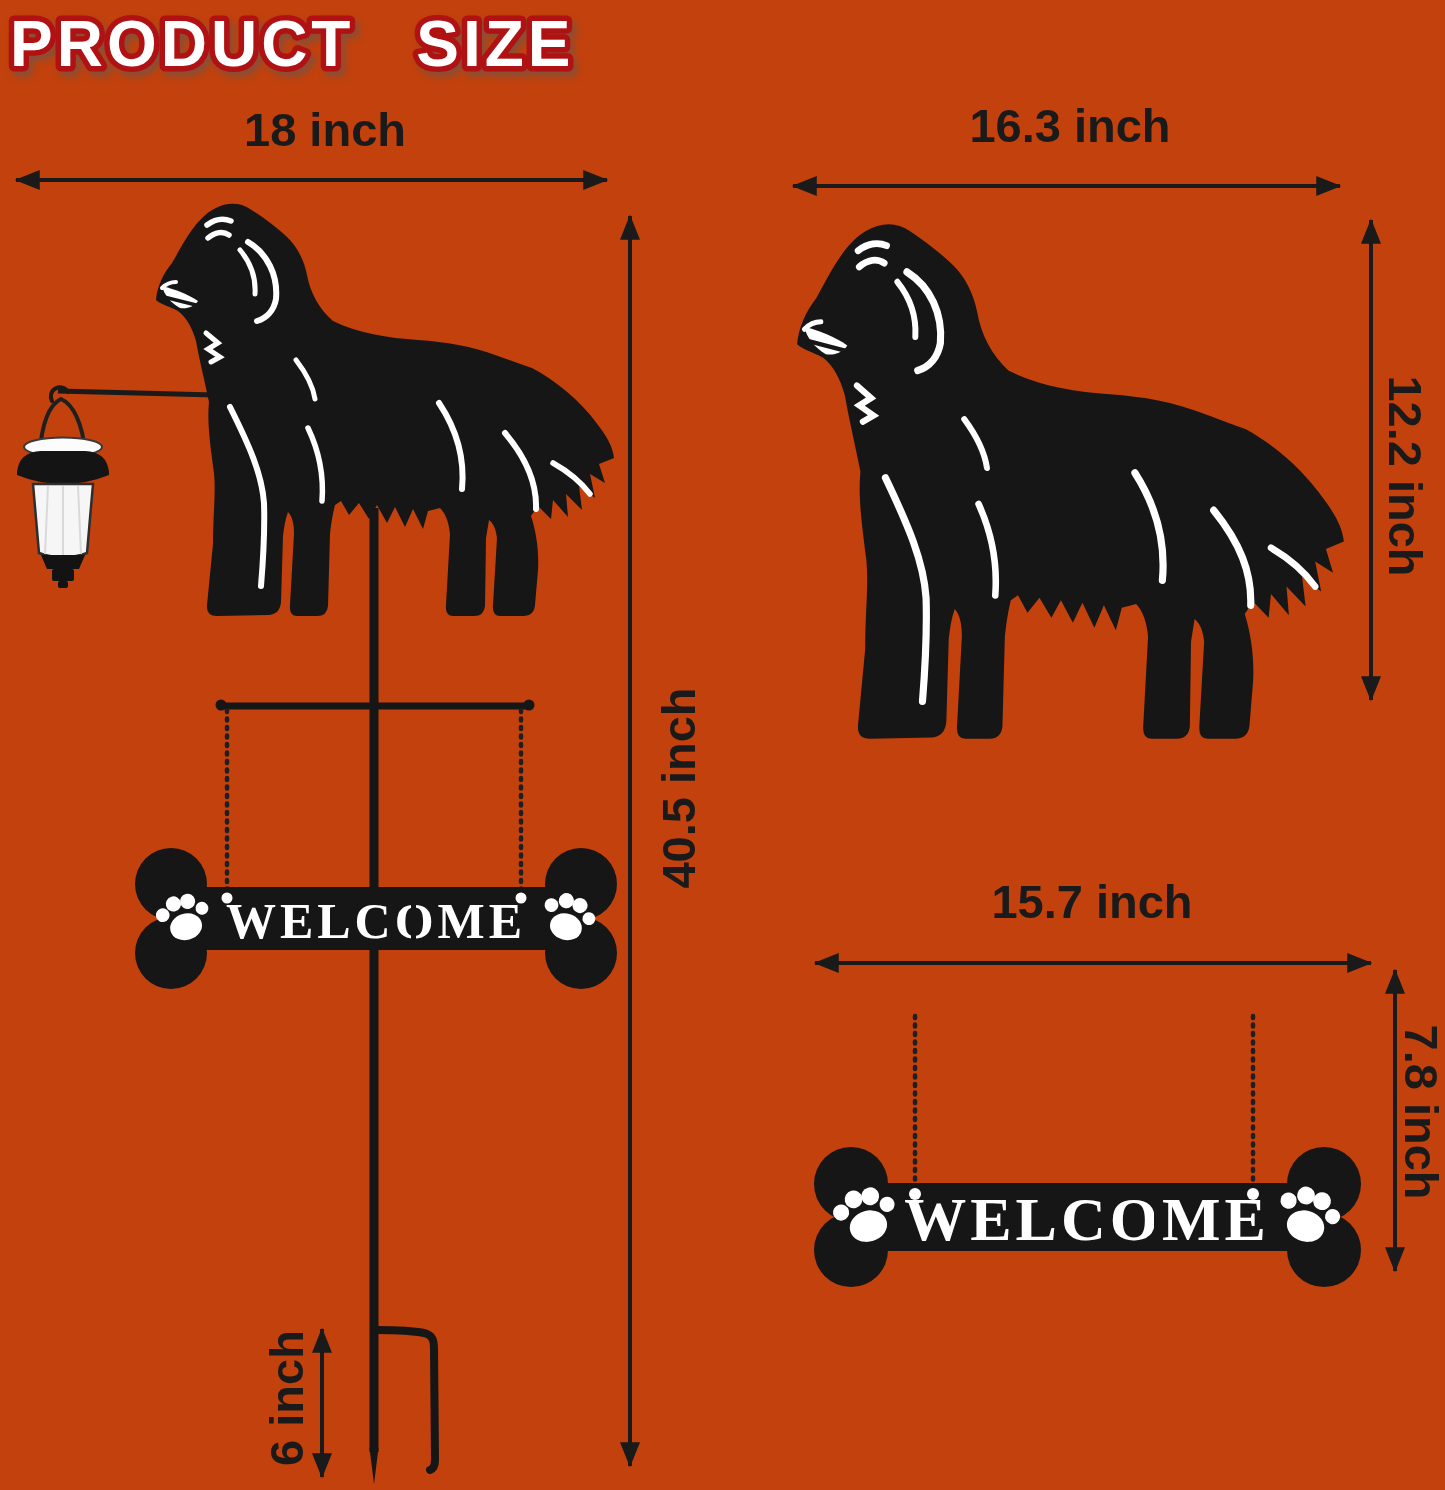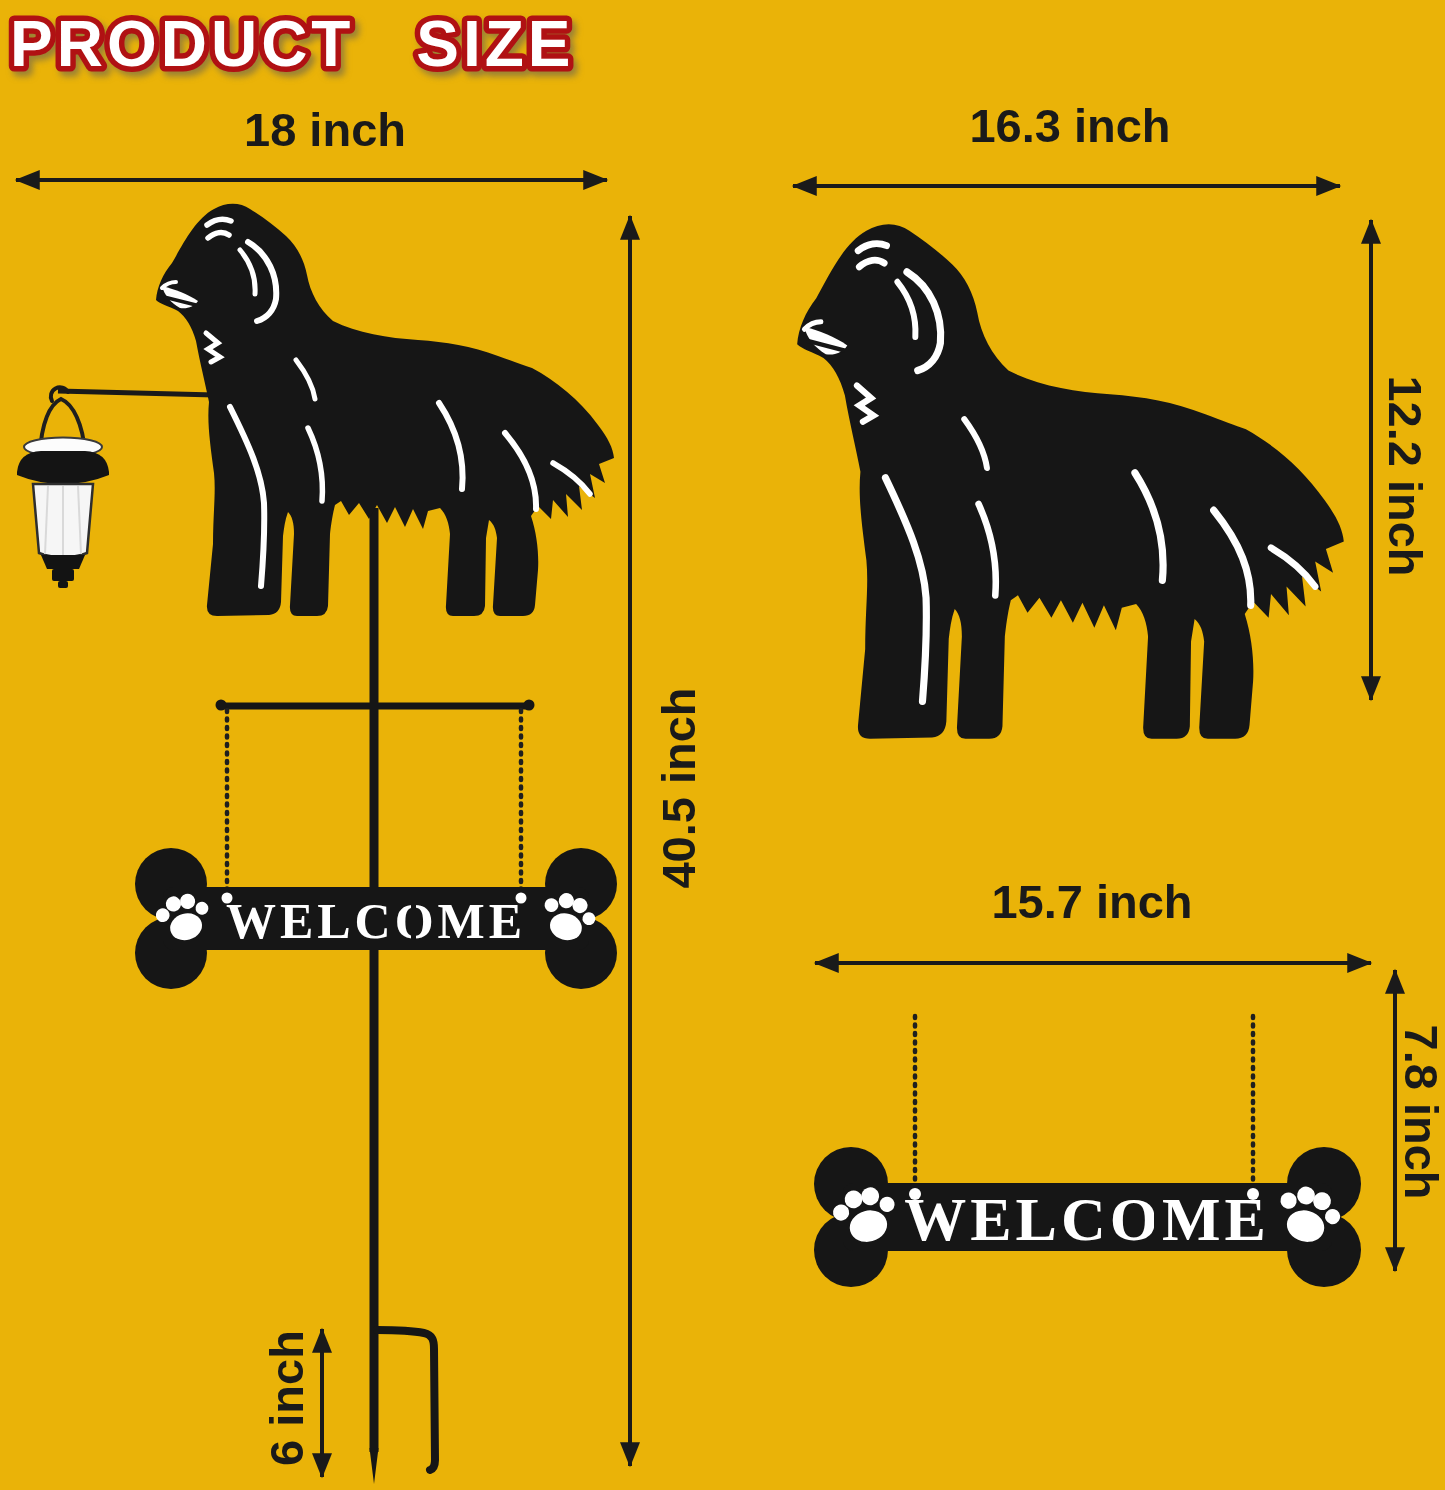--- a/index.html
+++ b/index.html
@@ -1,16 +1,16 @@
 <!DOCTYPE html>
 <html><head>
 <meta charset="utf-8">
 <style>
   html,body{margin:0;padding:0;background:#fff;}
-  .canvas{position:relative;width:1445px;height:1490px;background:#eab308;overflow:hidden;
+  .canvas{position:relative;width:1445px;height:1490px;background:#c2410c;overflow:hidden;
           font-family:"Liberation Sans",sans-serif;}
   svg{display:block;}
   .title-text{
     font-family:"Liberation Sans",sans-serif;
     font-weight:900;font-size:64px;letter-spacing:4px;word-spacing:40px;
     fill:#ffffff;stroke:#b01113;stroke-width:11px;stroke-linejoin:round;
     paint-order:stroke fill;
   }
   .title-wrap{filter:drop-shadow(4px 5px 3px rgba(90,90,90,.55));}
   .dim-label{font-family:"Liberation Sans",sans-serif;font-weight:700;font-size:47px;fill:#1a1a1a;}

